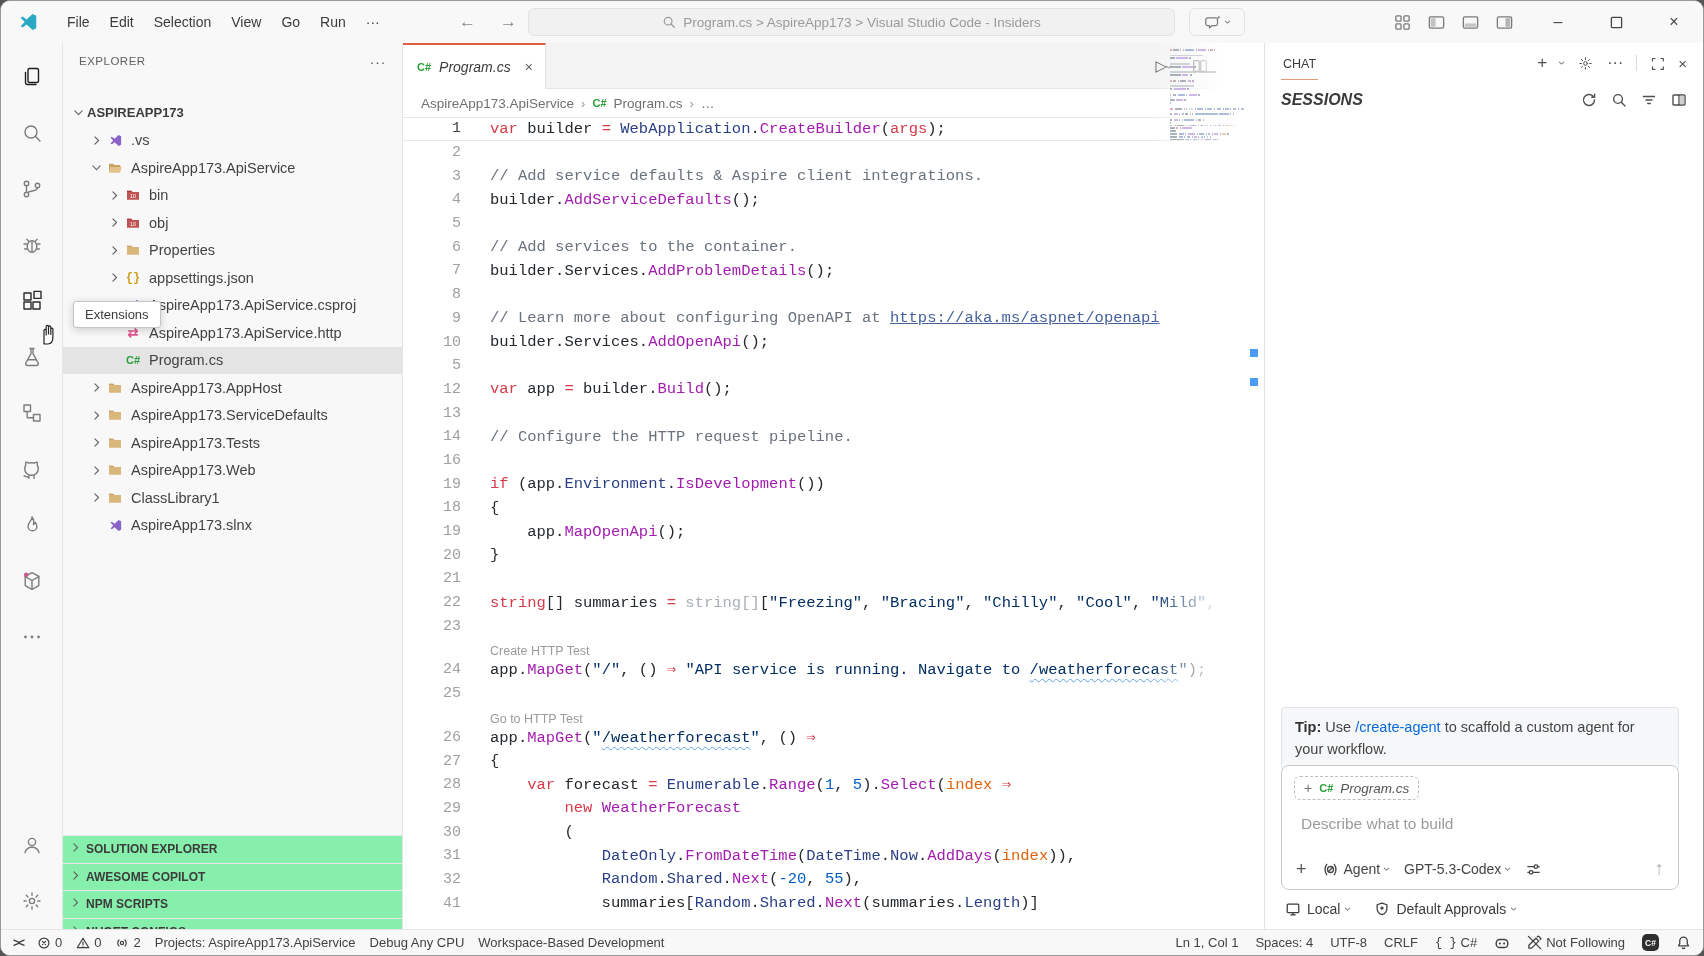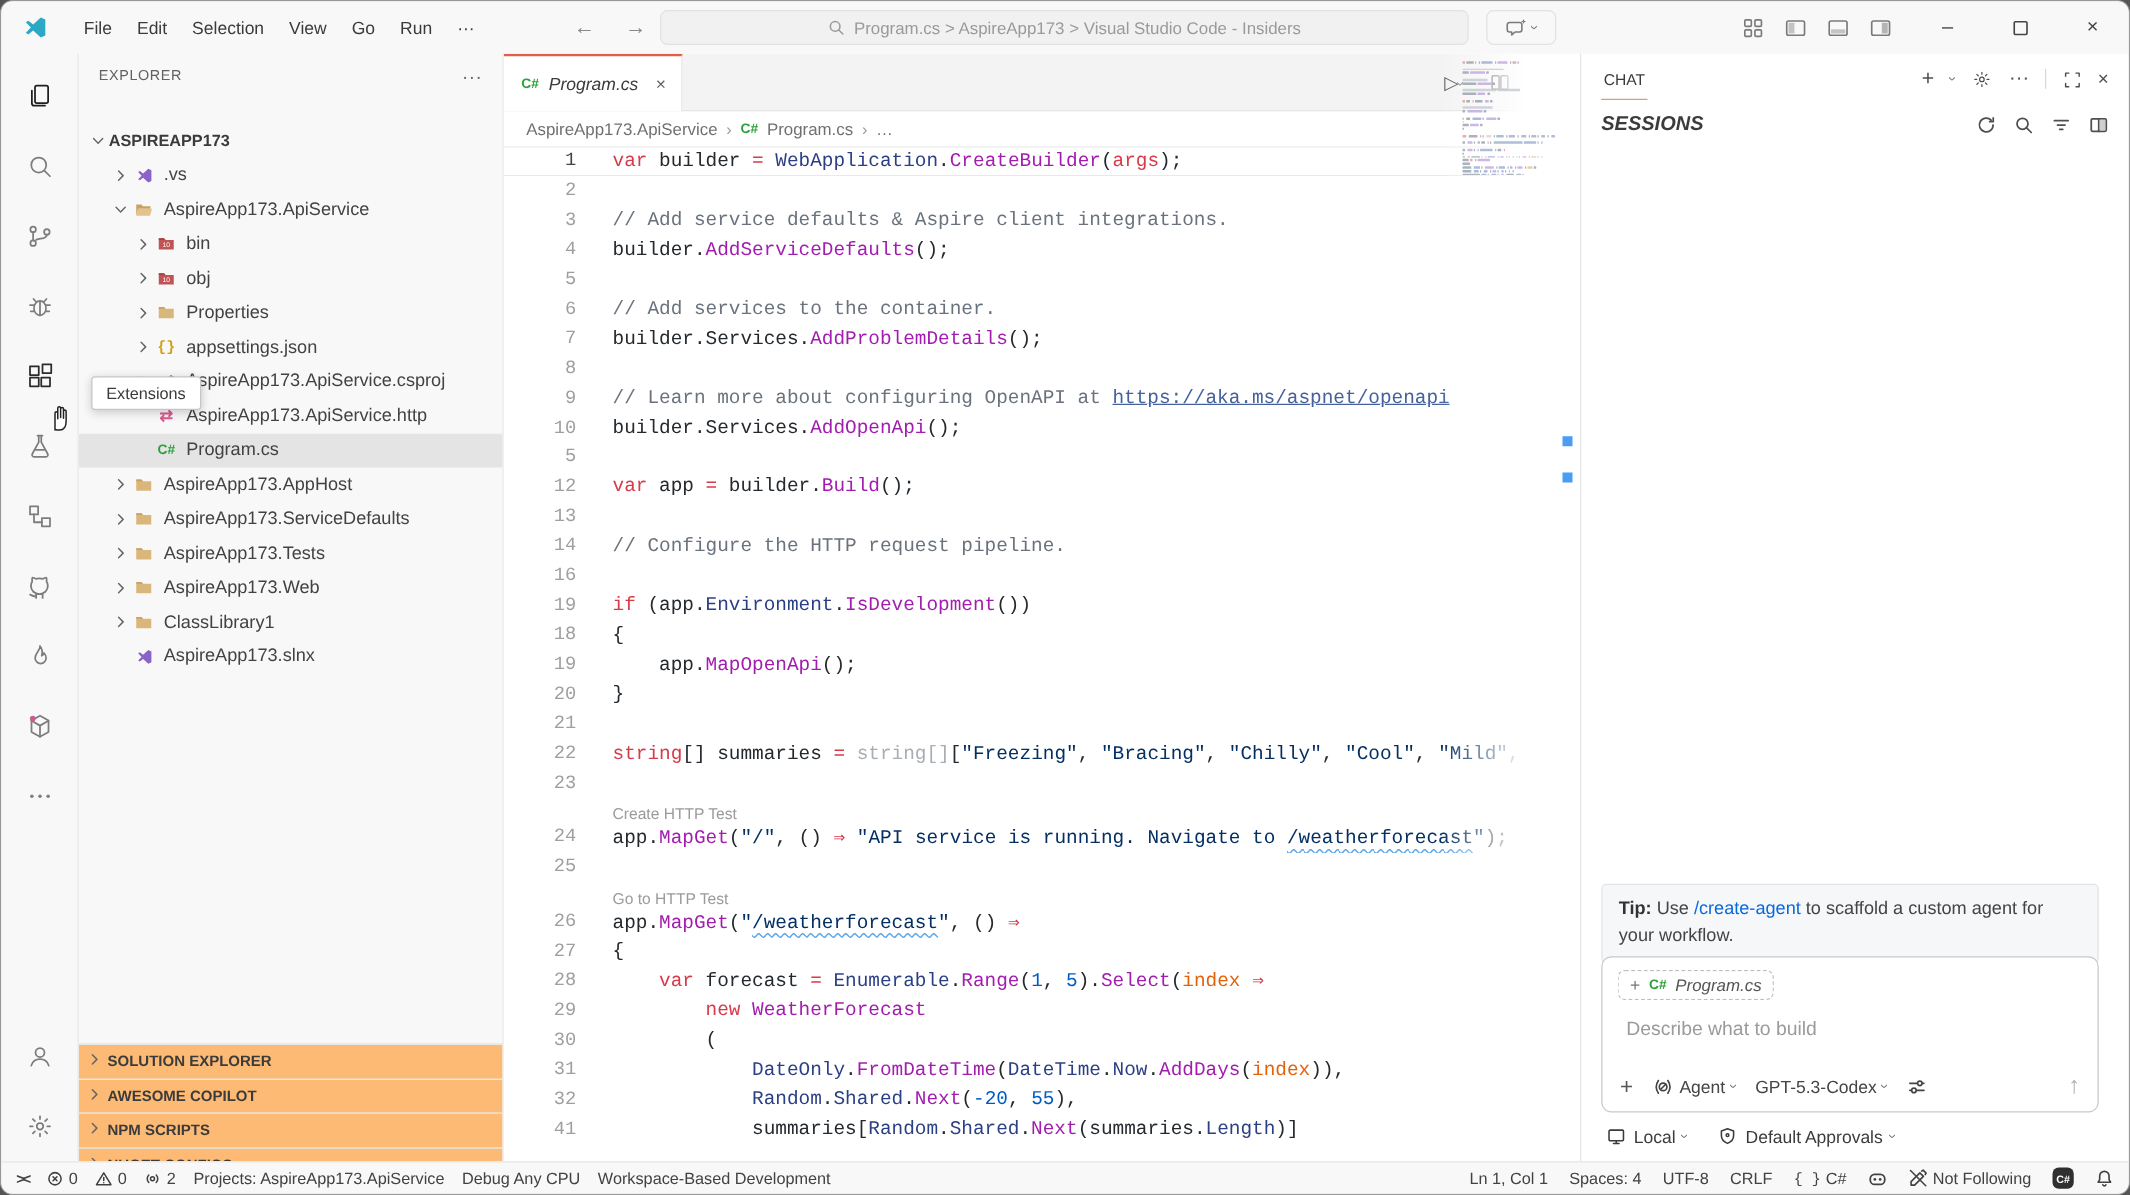--- a/index.html
+++ b/index.html
@@ -33,21 +33,21 @@
   .sidebar { position:absolute; left:62px; top:42px; width:340px; bottom:26px; background:#f8f8f8; border-right:1px solid #e5e5e5; overflow:hidden; }
   .sb-header { height:36px; display:flex; align-items:center; padding:0 16px; color:#616161; font-size:11.5px; letter-spacing:.5px; }
   .sb-dots { margin-left:auto; color:#616161; font-size:15px; }
   .tree { position:absolute; top:56px; left:0; right:0; }
   .trow { height:27.5px; display:flex; align-items:center; font-size:14.5px; color:#424242; }
   .trow.sel { background:#e4e4e4; }
   .trow .chev { width:18px; flex:0 0 18px; color:#646464; display:flex; align-items:center; justify-content:center; }
   .trow .ficon { width:20px; flex:0 0 20px; display:flex; align-items:center; justify-content:center; margin-right:6px; }
   .trow.root { font-weight:bold; font-size:13px; color:#3b3b3b; }
   .sections { position:absolute; top:792px; left:0; right:0; }
-  .section { height:27.5px; border-top:1px solid #e8e8e8; display:flex; align-items:center; font-weight:bold; font-size:12px; color:#3b3b3b; padding-left:6px; gap:4px; background:#fdba74; }
+  .section { height:27.5px; border-top:1px solid #e8e8e8; display:flex; align-items:center; font-weight:bold; font-size:12px; color:#3b3b3b; padding-left:6px; gap:4px; background:#86efac; }
   .section .chev { color:#646464; }
   
   .editor { position:absolute; left:402px; top:42px; width:861px; bottom:26px; background:#fff; overflow:hidden; }
   .tabbar { position:relative; height:46px; background:#f3f3f3; border-bottom:1px solid #e5e5e5; display:flex; }
   .tab { height:46px; padding:0 12px 0 14px; background:#fff; border-right:1px solid #e5e5e5; border-top:2px solid #dd6048;
     display:flex; align-items:center; gap:8px; font-size:14px; color:#3b3b3b; }
   .tab .fname { font-style:italic; }
   .tab .close { color:#616161; margin-left:6px; font-size:14px; }
   .tab-actions { margin-left:auto; display:flex; align-items:center; gap:20px; padding-right:20px; color:#4f4f4f; font-size:15px; }
   .breadcrumbs { height:28px; display:flex; align-items:center; padding-left:18px; gap:7px; font-size:13.5px; color:#707070; background:#fff; }

